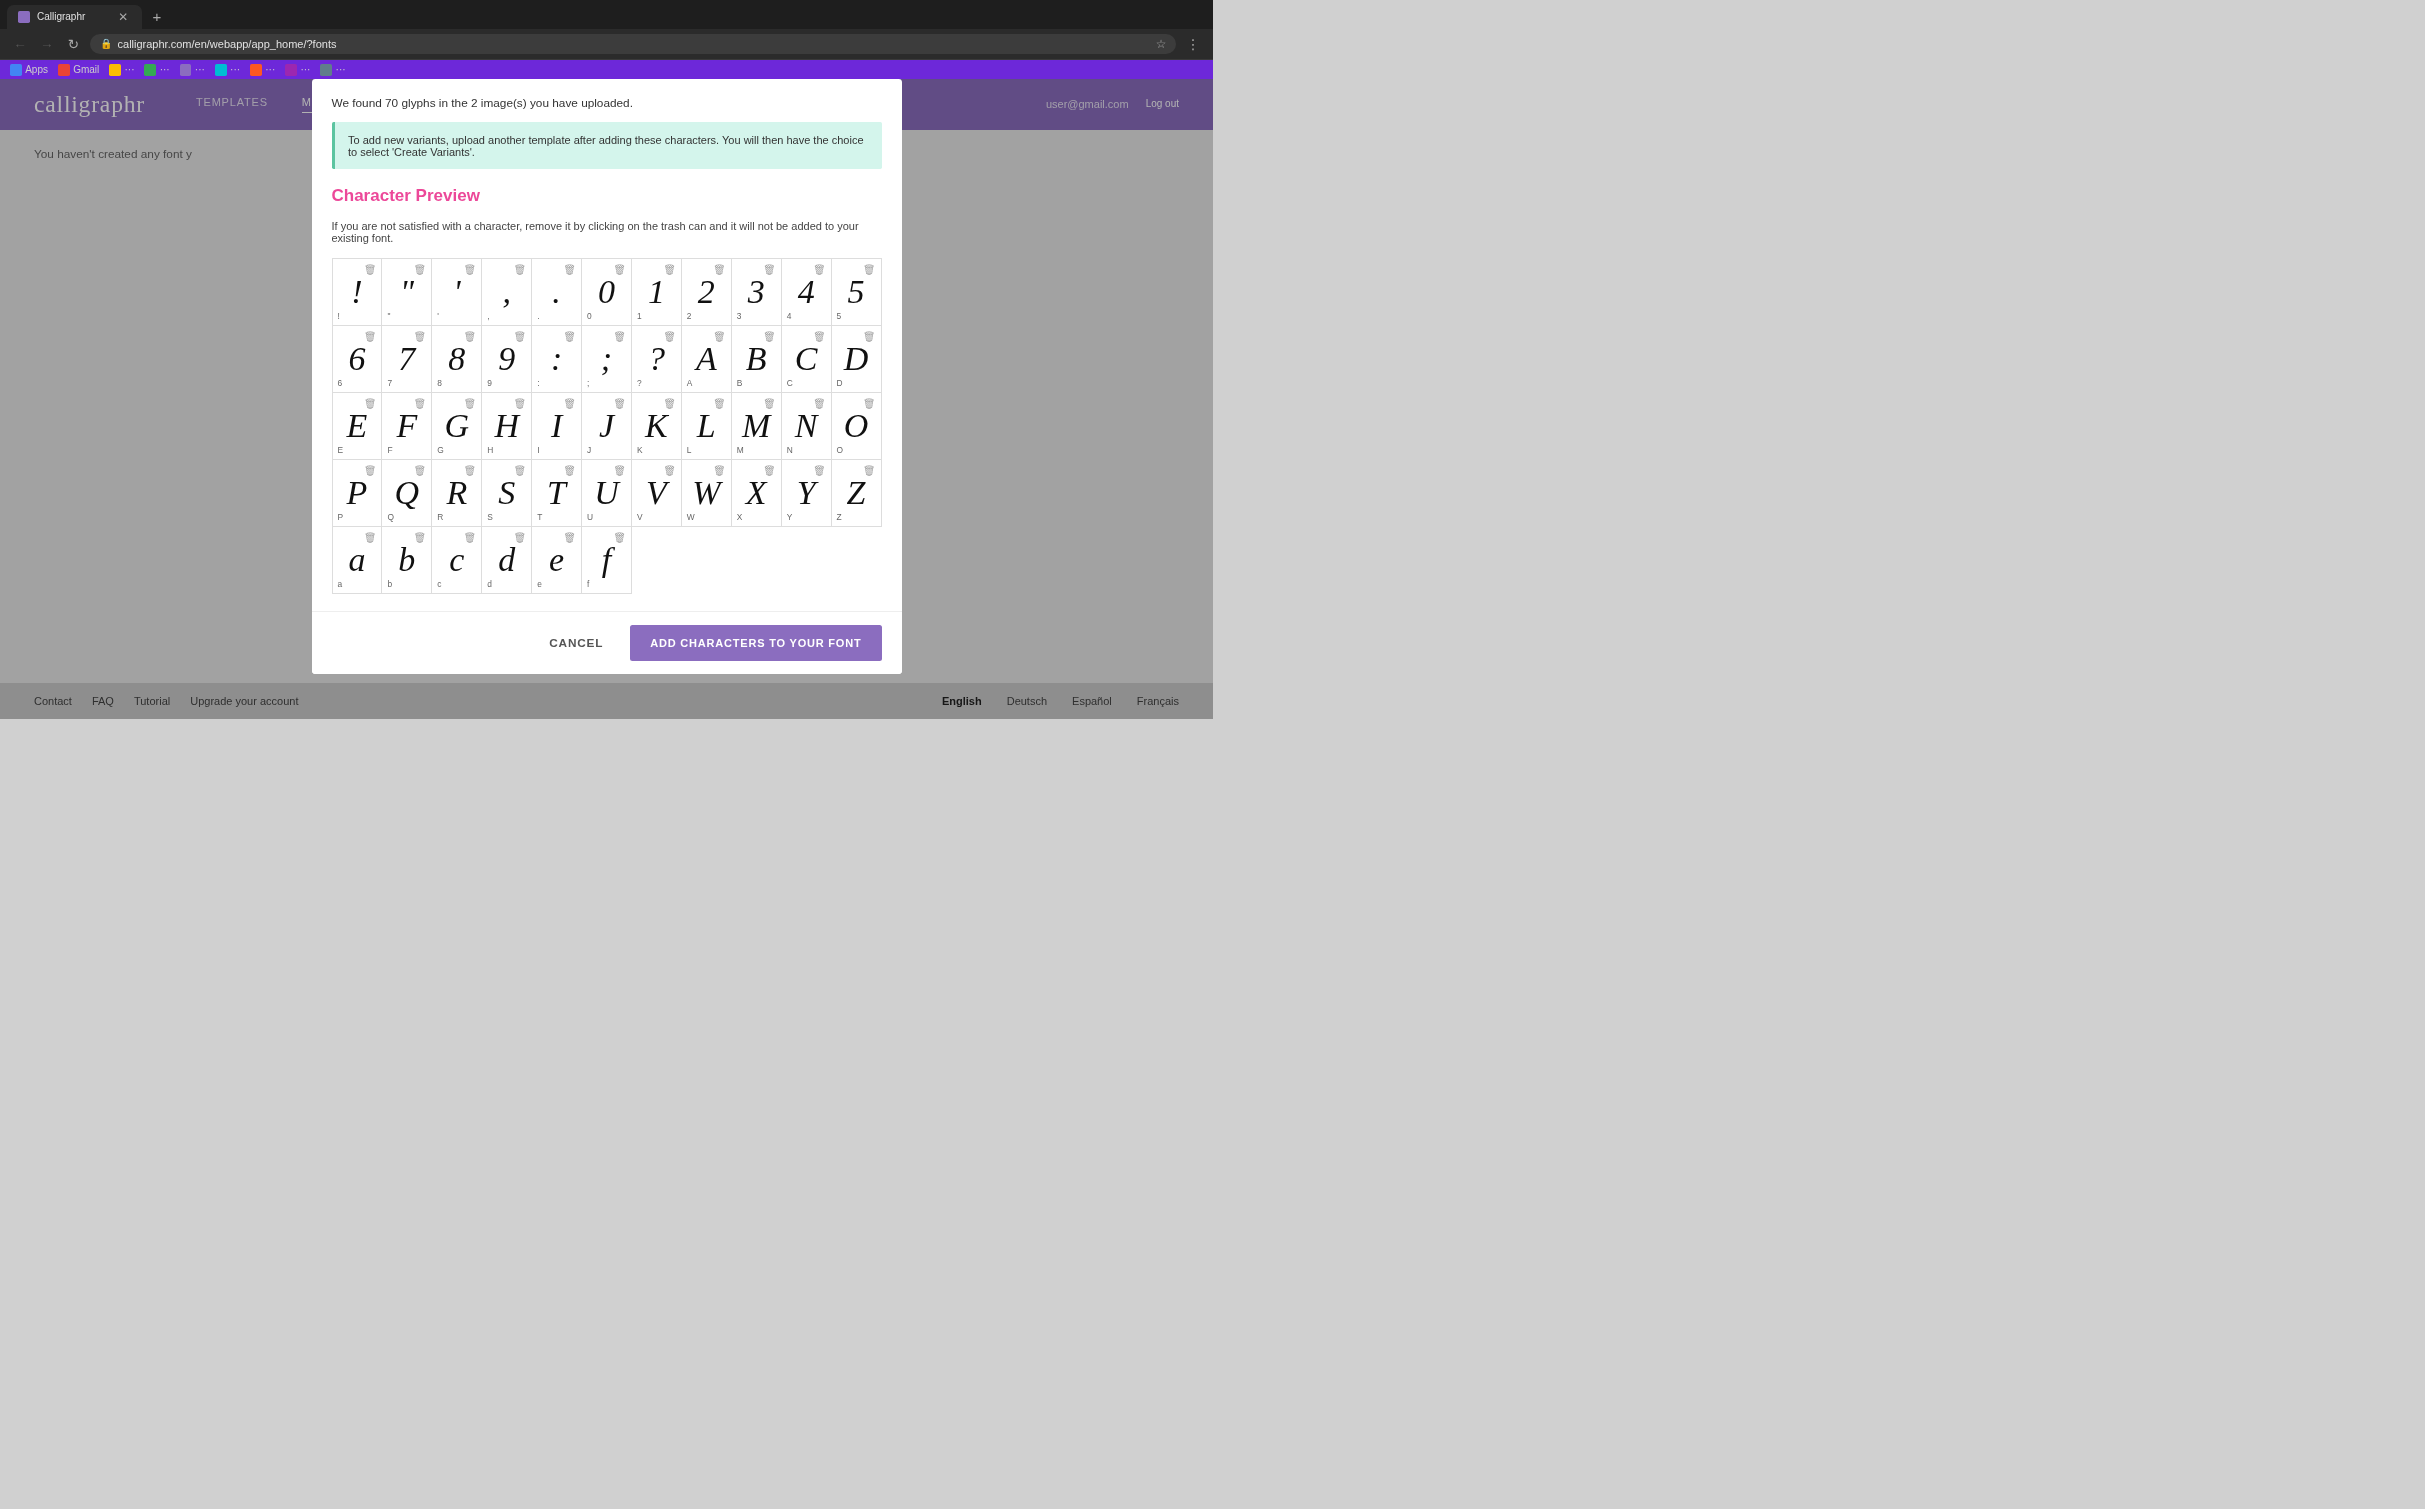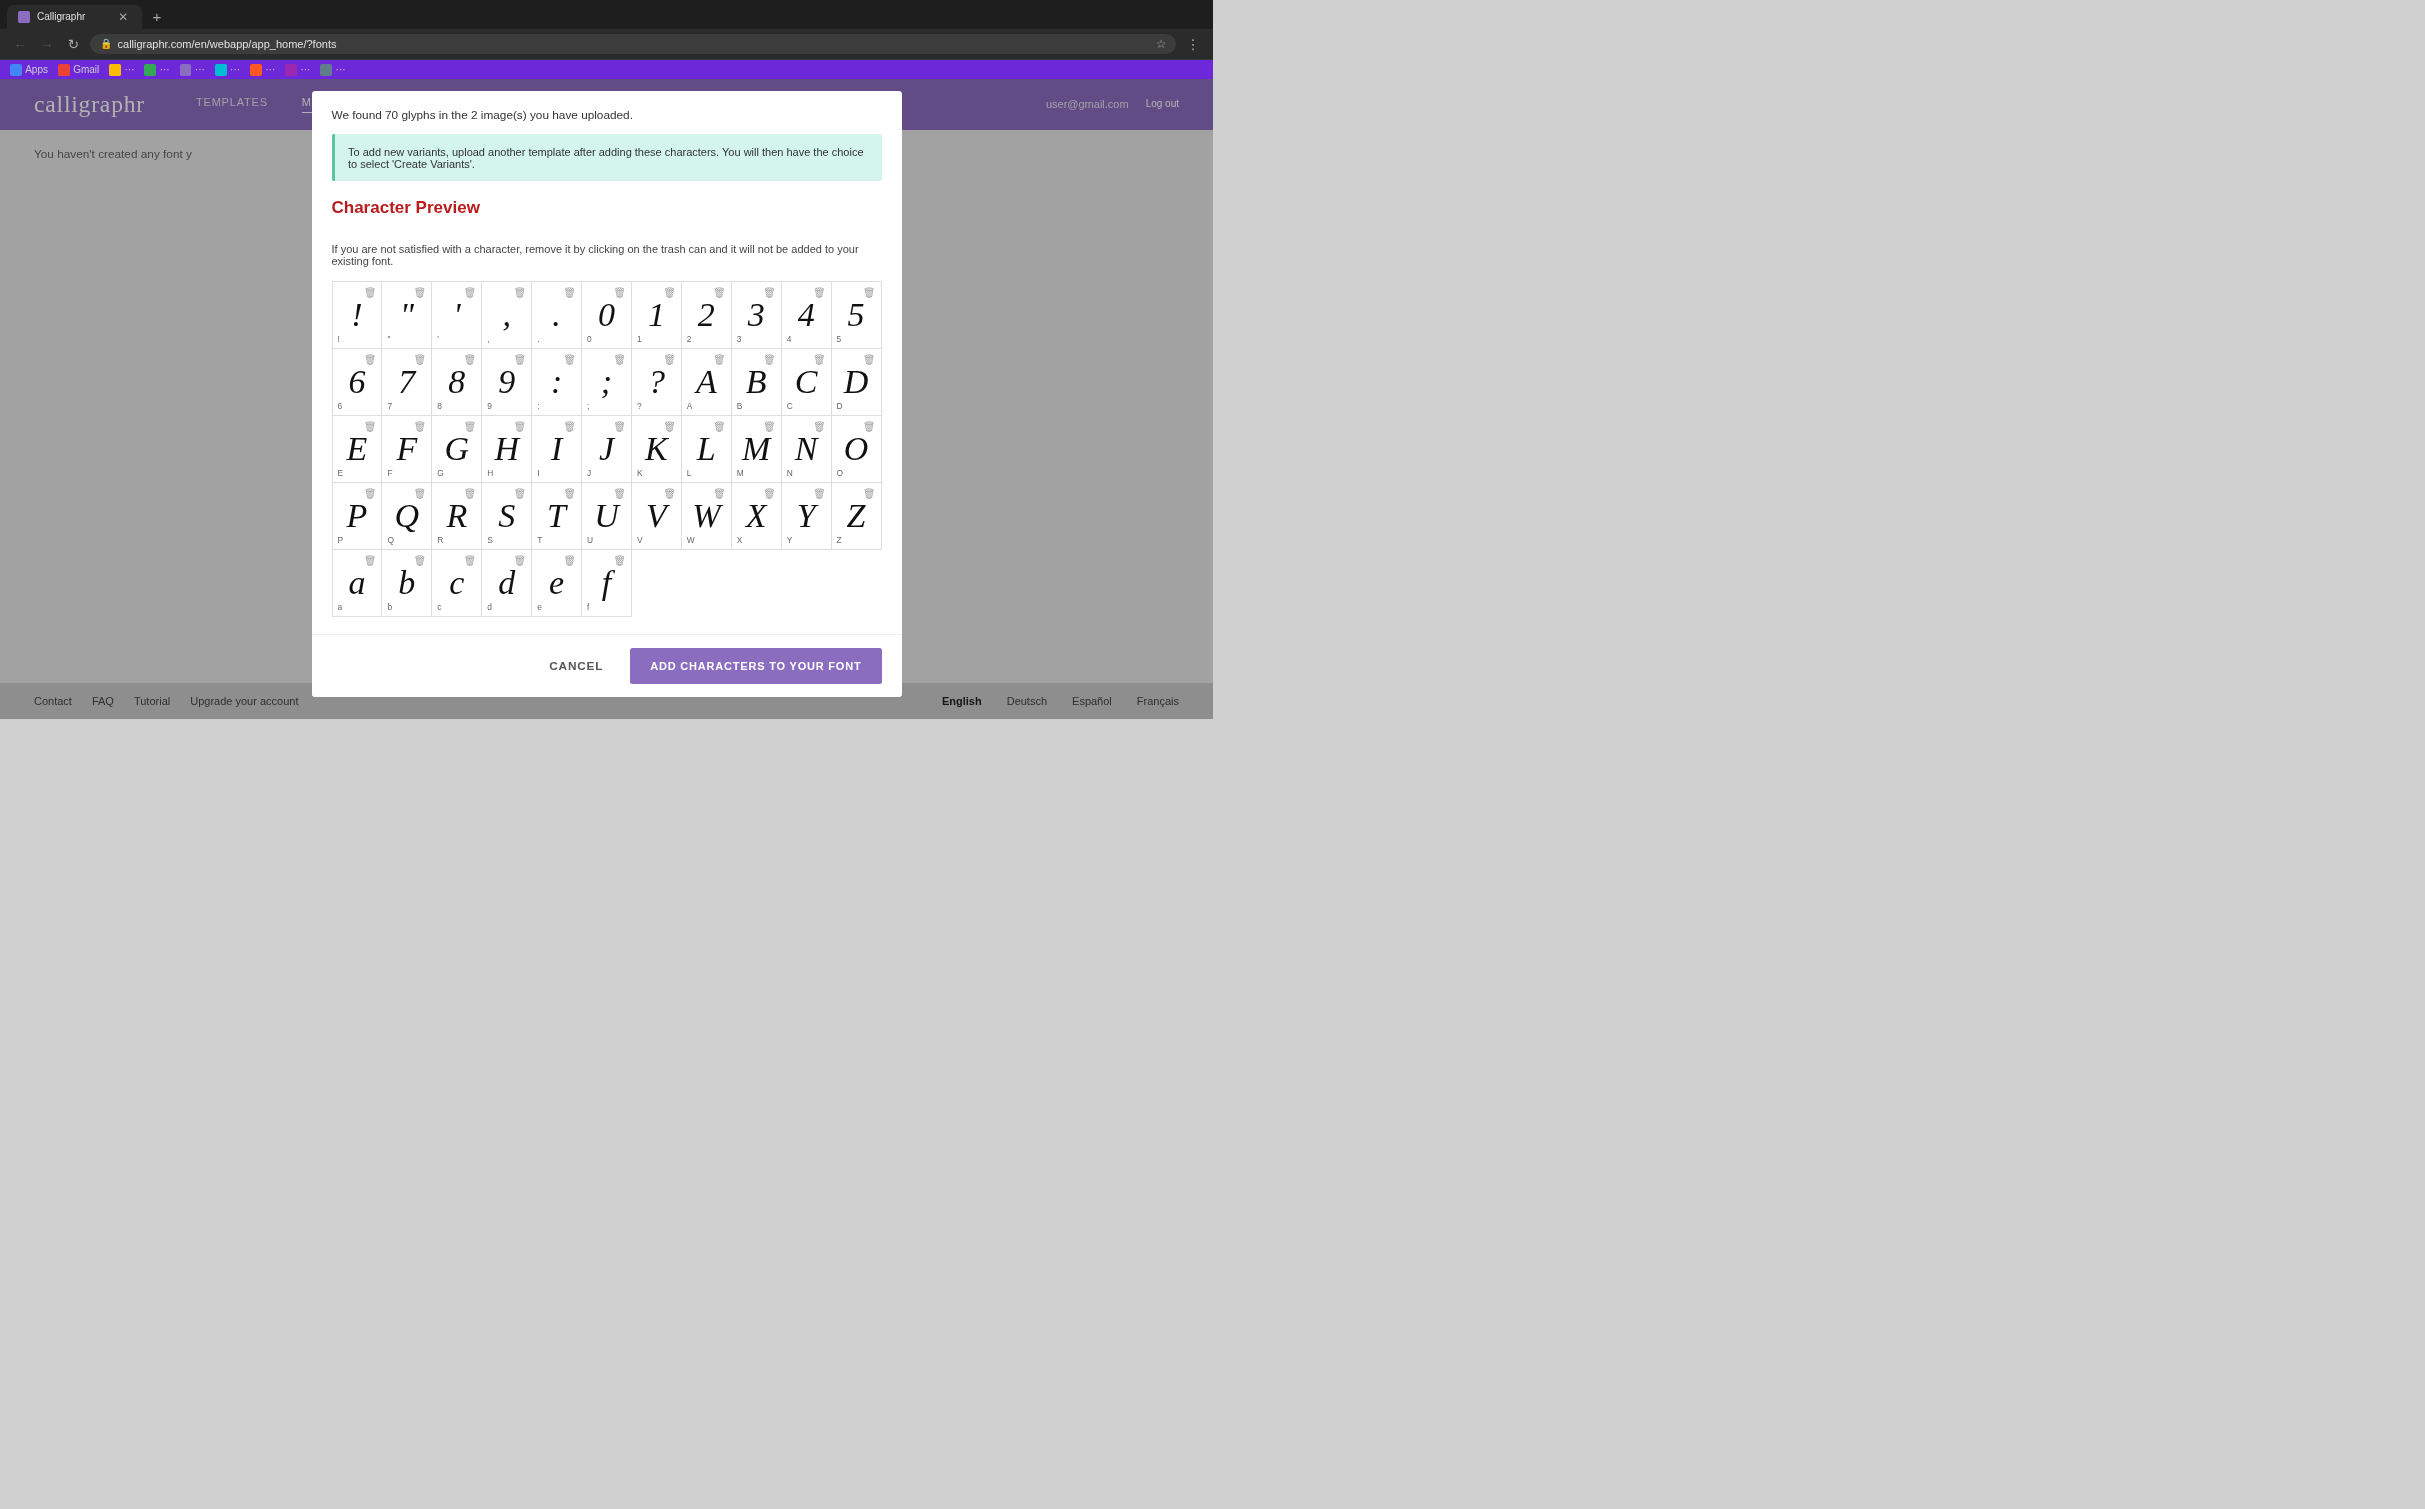--- a/index.html
+++ b/index.html
@@ -182,21 +182,21 @@
     .modal-overlay {
       position: absolute;
       top: 0;
       left: 0;
       right: 0;
       bottom: 0;
       background: rgba(0,0,0,0.3);
       display: flex;
       justify-content: center;
       align-items: flex-start;
-      padding-top: 12px;
+      padding-top: 0;
       z-index: 100;
     }
 
     .modal {
       background: white;
       width: 590px;
       max-height: 640px;
       overflow-y: auto;
       border-radius: 3.4px;
       margin-top: 0;
@@ -219,22 +219,22 @@
       padding: 11.8px 13.5px;
       font-size: 11px;
       color: #333;
       margin-bottom: 17px;
       border-radius: 1.7px;
     }
 
     .section-title {
       font-size: 17px;
       font-weight: bold;
-      color: #b91c1c;
-      margin-bottom: 25px;
+      color: #ec4899;
+      margin-bottom: 14px;
     }
 
     .section-desc {
       font-size: 11px;
       color: #444;
       margin-bottom: 13.5px;
     }
 
     
     .char-grid {

